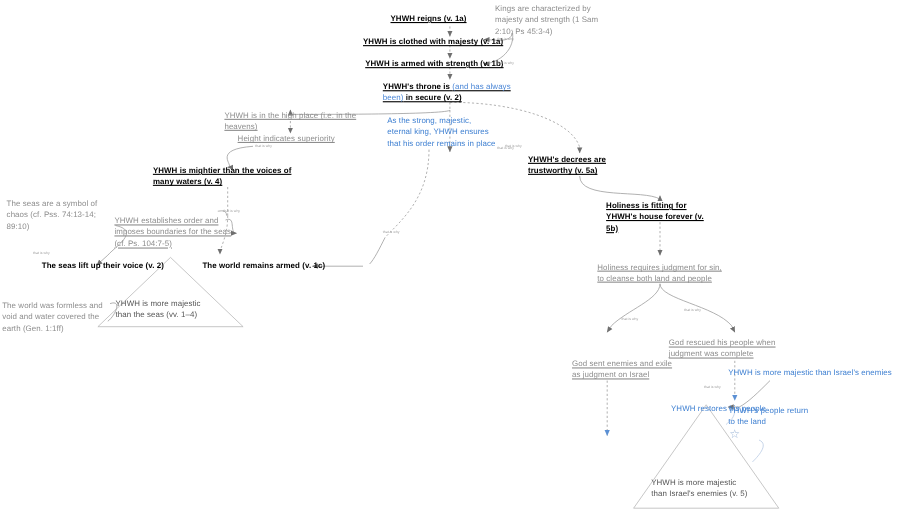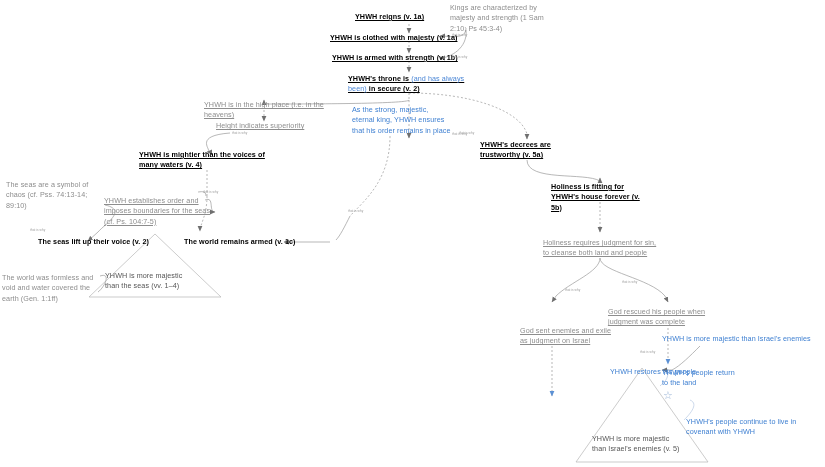--- a/index.html
+++ b/index.html
@@ -190,21 +190,20 @@
   <div class="node gloss ctr" style="left:484px; top:326px; width:100px;margin-left:36px;">God sent enemies and exile as judgment on Israel</div>
 
   <div class="node gloss ctr" style="left:608px; top:307px; width:106px;">God rescued his people when judgment was complete</div>
 
   <div class="node blue lft" style="left:610px; top:367px; width:120px;">YHWH restores his people</div>
 
   <div class="node blue lft" style="left:662px; top:334px; width:150px;">YHWH is more majestic than Israel's enemies</div>
 
   <div class="node blue lft" style="left:662px; top:368px; width:80px;">YHWH's people return to the land</div>
 
-  <div class="node blue lft" style="left:686px; top:417px; width:140px;">YHWH's people continue to live in covenant with YHWH</div>
 
 
   <div class="node tri-label" style="left:105px; top:271px; width:100px;">
     <div>YHWH is more majestic</div>
     <div>than the seas (vv. 1–4)</div>
   </div>
 
   <div class="node tri-label" style="left:592px; top:434px; width:100px;">
     <div>YHWH is more majestic</div>
     <div>than Israel's enemies (v. 5)</div>

